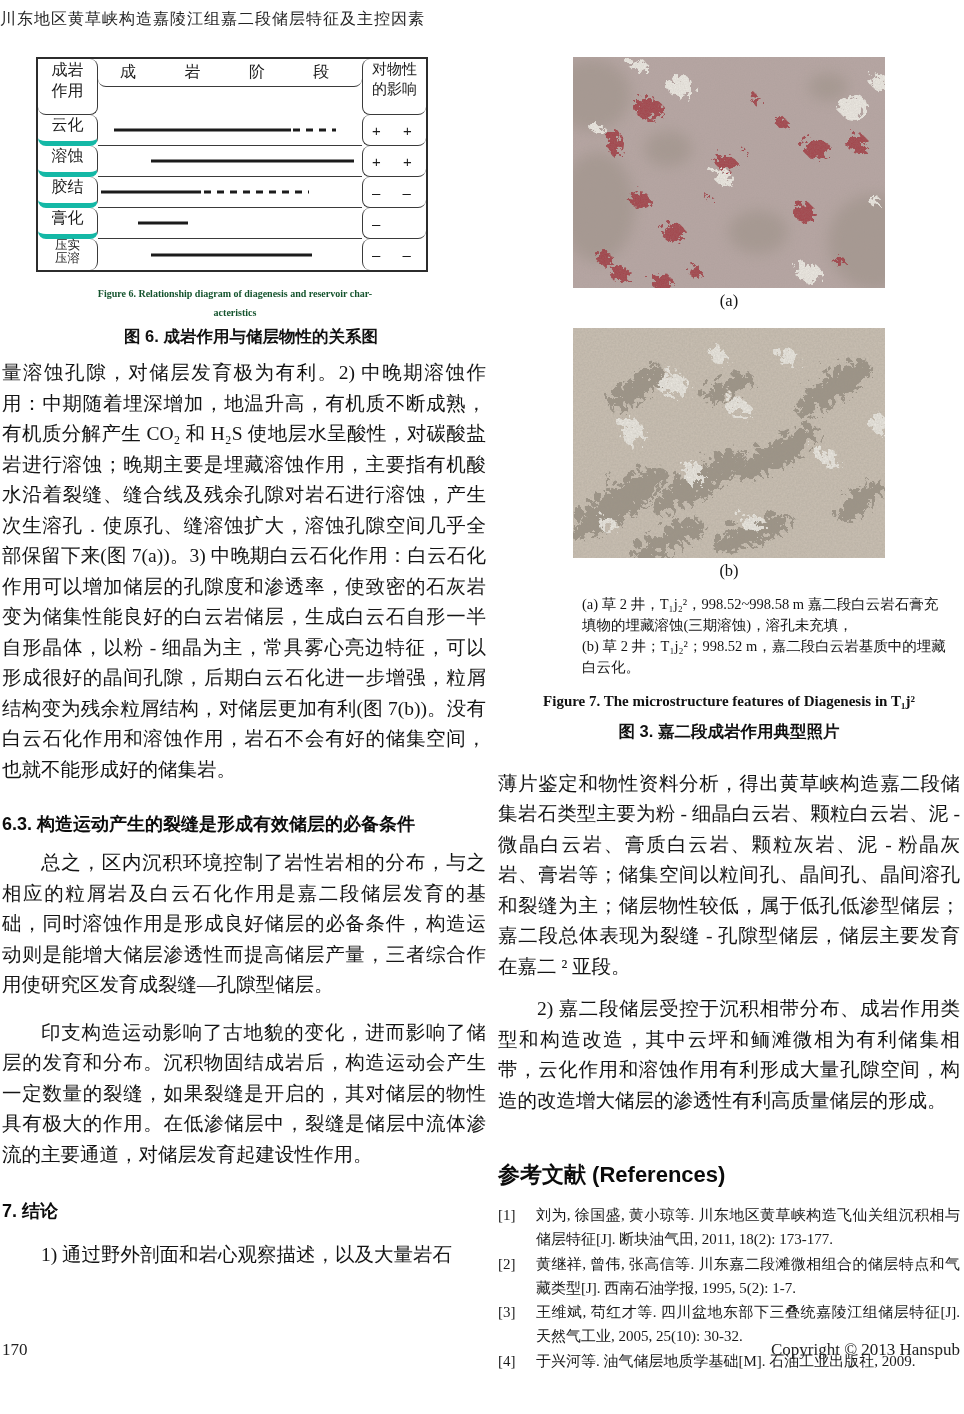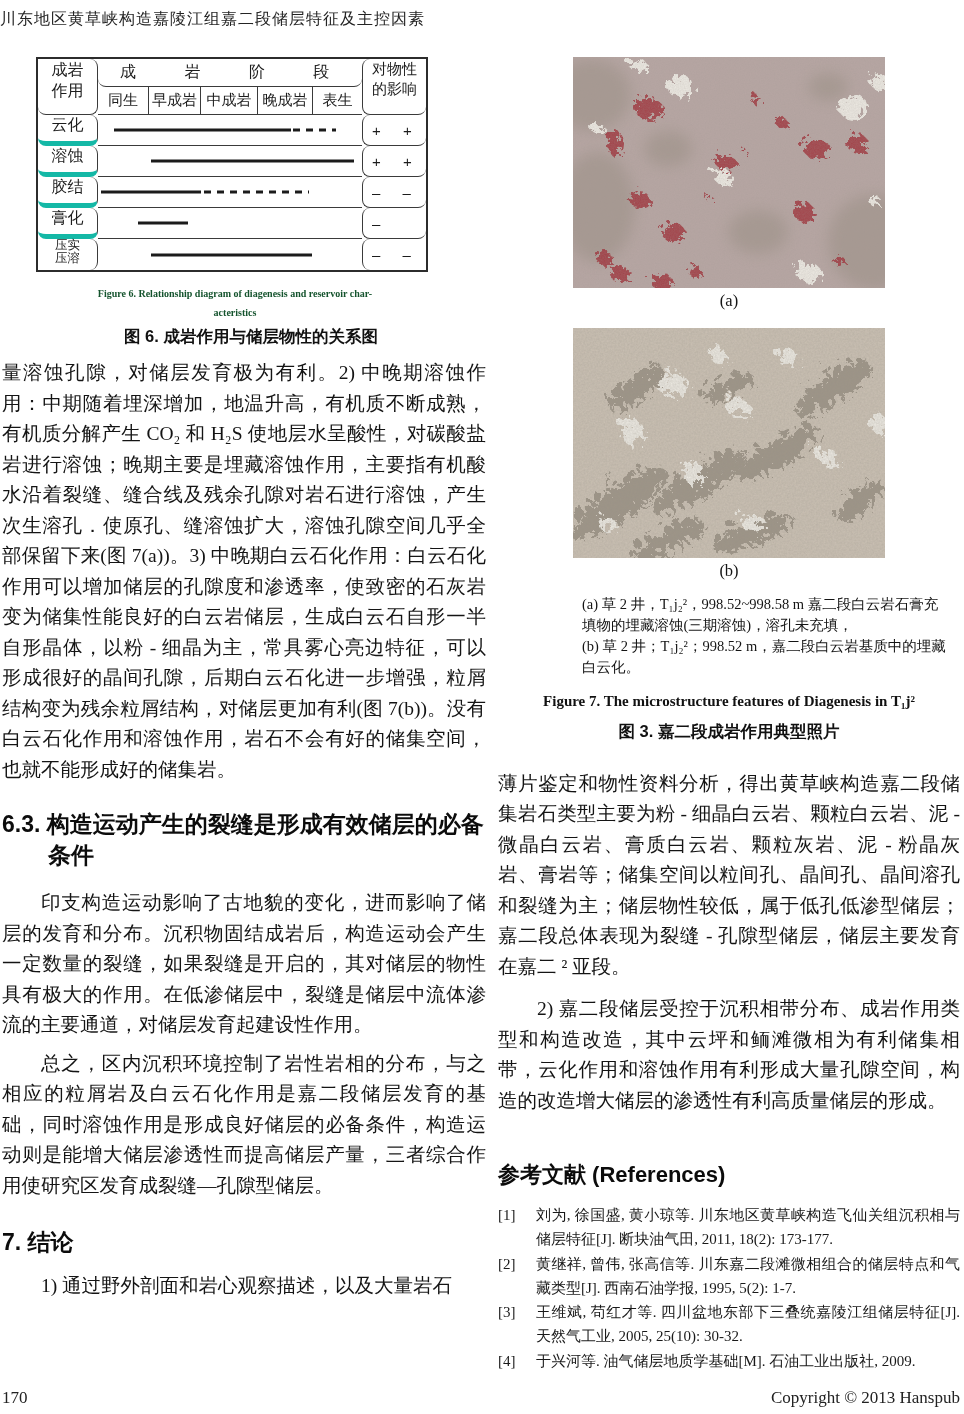--- a/index.html
+++ b/index.html
@@ -11,21 +11,21 @@
     background:#ffffff;
     overflow:hidden;
     color:#161616;
     font-family:"Liberation Serif","DejaVu Serif",serif;
   }
   
   .header-title{
     position:absolute;top:9px;left:0;width:964px;
     text-align:left;font-size:16px;color:#242424;letter-spacing:1px;
   }
-  .footer{position:absolute;top:1388px;left:2px;right:4px;height:22px;font-size:17px;color:#222;}
+  .footer{position:absolute;top:1340px;left:2px;right:4px;height:22px;font-size:17px;color:#222;}
   .footer .pageno{position:absolute;left:0;top:0;}
   .footer .copy{position:absolute;right:0;top:0;}
 
   
   .fig6-table{
     position:absolute;left:36px;top:57px;
     width:388px;
     display:grid;
     grid-template-columns:60px 264px 64px;
     grid-template-rows:28px 28px;
@@ -56,21 +56,21 @@
   .fig6-caption .zh{font-weight:bold;font-size:16.5px;margin-top:4px;font-family:"Liberation Sans","DejaVu Sans",sans-serif;color:#111;padding-left:32px;}
 
   
   .col{position:absolute;top:57px;font-size:19.5px;line-height:30.5px;text-align:justify;color:#141414;}
   #left-col{left:2px;width:484px;top:358px;}
   #right-col{left:498px;width:462px;top:57px;}
   .col p{margin:0;}
   p.indent{text-indent:2em;}
   h3.sec{
     font-family:"Liberation Sans","DejaVu Sans",sans-serif;
-    font-size:23px;line-height:31px;font-weight:bold;color:#0c0c0c;
+    font-size:18px;line-height:31px;font-weight:bold;color:#0c0c0c;
     margin:24px 0 0 0;padding-left:46px;text-indent:-46px;text-align:left;
   }
   h3.sec.mt{margin-top:26px;}
   #left-col .p2{margin-top:17px;}
   #left-col .p3{margin-top:8px;}
   #left-col .p4{margin-top:13px;}
 
   
   .photo{width:312px;margin:0 auto;position:relative;display:block;}
   .photo svg{display:block;}
@@ -99,27 +99,20 @@
 <div id="page">
 
   <div class="header-title">川东地区黄草峡构造嘉陵江组嘉二段储层特征及主控因素</div>
 
   <div class="fig6-table">
     <div class="cell label-head">
       <div>成岩</div>
       <div>作用</div>
     </div>
     <div class="cell stage-title">成 岩 阶 段</div>
-    <div class="stage-subrow" id="stage-subrow">
-        <div class="stage-cell">同生</div>
-        <div class="stage-cell">早成岩</div>
-        <div class="stage-cell">中成岩</div>
-        <div class="stage-cell">晚成岩</div>
-        <div class="stage-cell">表生</div>
-      </div>
     <div class="cell effect-head">
       <div>对物性</div>
       <div>的影响</div>
     </div>
 
   <div class="cell row-label">
         <div>云化</div>
       </div>
       <div class="row-bars">
         <div class="bar" style="left: 6%; width: 67%;"></div>
@@ -160,22 +153,22 @@
 
   <div class="fig6-caption">
     <div class="en">Figure 6. Relationship diagram of diagenesis and reservoir char-</div>
     <div class="en">acteristics</div>
     <div class="zh">图 6. 成岩作用与储层物性的关系图</div>
   </div>
 
   <div class="col" id="left-col">
     <p>量溶蚀孔隙，对储层发育极为有利。2) 中晚期溶蚀作用：中期随着埋深增加，地温升高，有机质不断成熟，有机质分解产生 CO₂ 和 H₂S 使地层水呈酸性，对碳酸盐岩进行溶蚀；晚期主要是埋藏溶蚀作用，主要指有机酸水沿着裂缝、缝合线及残余孔隙对岩石进行溶蚀，产生次生溶孔．使原孔、缝溶蚀扩大，溶蚀孔隙空间几乎全部保留下来(图 7(a))。3) 中晚期白云石化作用：白云石化作用可以增加储层的孔隙度和渗透率，使致密的石灰岩变为储集性能良好的白云岩储层，生成白云石自形一半自形晶体，以粉 - 细晶为主，常具雾心亮边特征，可以形成很好的晶间孔隙，后期白云石化进一步增强，粒屑结构变为残余粒屑结构，对储层更加有利(图 7(b))。没有白云石化作用和溶蚀作用，岩石不会有好的储集空间，也就不能形成好的储集岩。</p>
     <h3 class="sec">6.3. 构造运动产生的裂缝是形成有效储层的必备条件</h3>
+    <p class="indent p3">总之，区内沉积环境控制了岩性岩相的分布，与之相应的粒屑岩及白云石化作用是嘉二段储层发育的基础，同时溶蚀作用是形成良好储层的必备条件，构造运动则是能增大储层渗透性而提高储层产量，三者综合作用使研究区发育成裂缝—孔隙型储层。</p>
     <p class="indent p2">印支构造运动影响了古地貌的变化，进而影响了储层的发育和分布。沉积物固结成岩后，构造运动会产生一定数量的裂缝，如果裂缝是开启的，其对储层的物性具有极大的作用。在低渗储层中，裂缝是储层中流体渗流的主要通道，对储层发育起建设性作用。</p>
-    <p class="indent p3">总之，区内沉积环境控制了岩性岩相的分布，与之相应的粒屑岩及白云石化作用是嘉二段储层发育的基础，同时溶蚀作用是形成良好储层的必备条件，构造运动则是能增大储层渗透性而提高储层产量，三者综合作用使研究区发育成裂缝—孔隙型储层。</p>
     <h3 class="sec mt">7. 结论</h3>
     <p class="indent p4">1) 通过野外剖面和岩心观察描述，以及大量岩石</p>
   </div>
 
   <div class="col" id="right-col">
 
     <div class="photo photo-a">
       <svg width="312" height="231" viewBox="0 0 312 231">
         <defs>
           <filter id="grainA" x="0" y="0" width="100%" height="100%">

